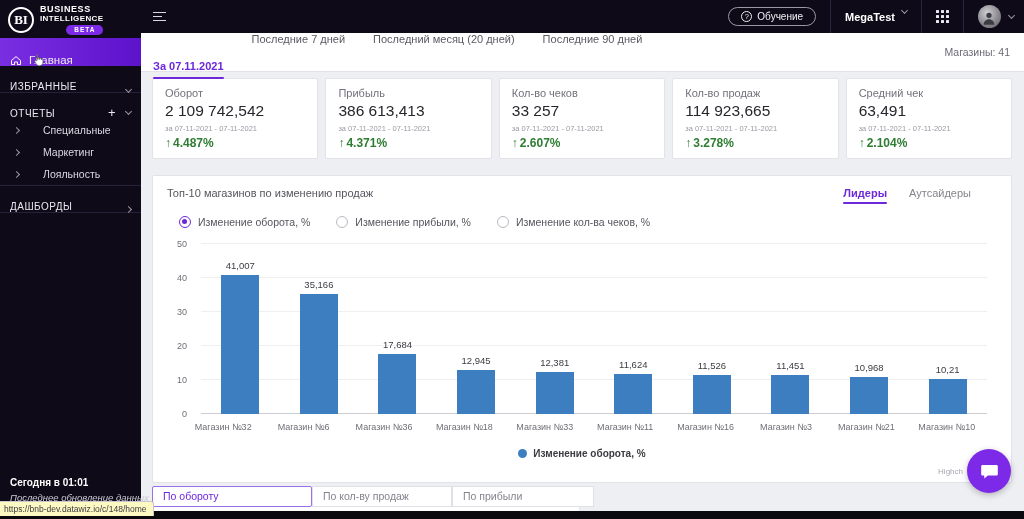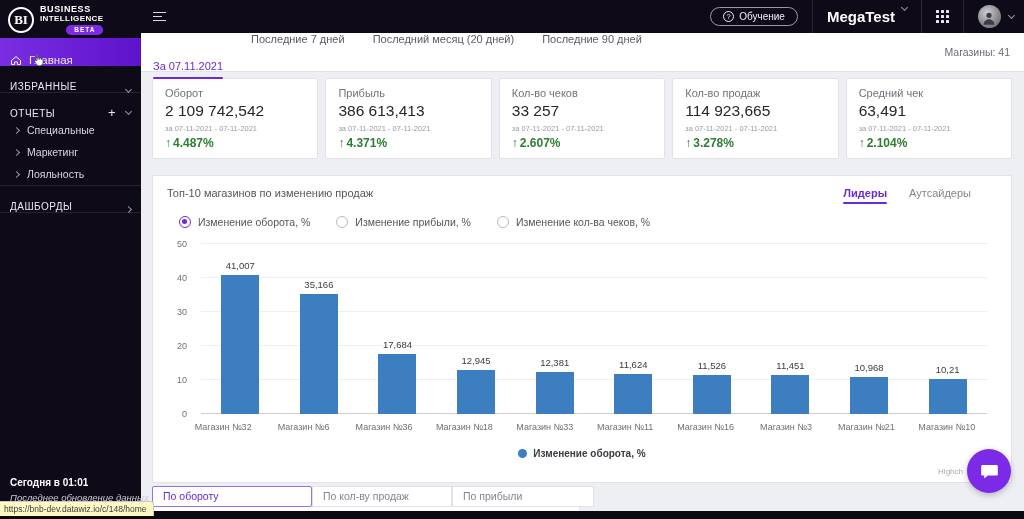--- a/index.html
+++ b/index.html
@@ -18,21 +18,21 @@
   }
   .logo-text { color:#fff; line-height:8px; }
   .logo-text .l1 { font-size:9px; letter-spacing:.6px; font-weight:bold; }
   .logo-text .l2 { font-size:8px; letter-spacing:.4px; font-weight:bold; margin-top:2px; }
   .beta-badge { display:inline-block; background:#7d2ae8; color:#fff; font-size:6.5px; font-weight:bold;
     letter-spacing:1px; border-radius:6px; padding:1px 8px; margin-top:2px; float:right; }
   .nav-item { position:relative; display:flex; align-items:flex-end; color:#e9e9ef; cursor:pointer; }
   .nav-home { height:28px; padding:0 10px; gap:7px; font-size:11.5px;
     background:linear-gradient(90deg,#7a2ee2,#5d13cb); }
   .nav-caps { height:26px; padding:0 10px; font-size:10px; letter-spacing:.5px; justify-content:space-between; }
-  .nav-sub { height:22px; padding:0 0 0 14px; font-size:10.5px; color:#d9d9e2; display:flex; align-items:center; gap:8px; cursor:pointer; }
+  .nav-sub { height:22px; padding:0 0 0 14px; font-size:10.5px; color:#d9d9e2; display:flex; align-items:center; gap:24px; cursor:pointer; }
   .nav-sep { border-top:1px solid #262038; }
   .chev { width:5px; height:5px; border-right:1.4px solid #9a97a8; border-bottom:1.4px solid #9a97a8; display:inline-block; }
   .chev.down { transform:rotate(45deg); margin-top:-3px; }
   .chev.right { transform:rotate(-45deg); }
   .reports-icons { display:flex; align-items:center; gap:10px; }
   .plus-icon { font-size:13px; color:#e9e9ef; line-height:1; }
   .cursor-hand { position:absolute; left:32px; top:15px; z-index:9; }
   .sidebar-footer { position:absolute; left:10px; bottom:16px; color:#fff; }
   .upd-time { font-size:10px; font-weight:bold; }
   .upd-label { font-size:9.5px; font-style:italic; color:#c9c7d2; text-decoration:underline; margin-top:4px; white-space:nowrap; }
@@ -42,33 +42,33 @@
   .hamburger { display:flex; flex-direction:column; gap:2.5px; cursor:pointer; }
   .hamburger span { display:block; height:1.6px; background:#d8d8e0; }
   .hamburger .h1 { width:13px; } .hamburger .h2 { width:9px; } .hamburger .h3 { width:13px; }
   .topbar-right { display:flex; align-items:center; height:100%; }
   .vsep { width:1px; height:33px; background:#2b2540; margin:0 14px; }
   .training-btn { display:flex; align-items:center; gap:5px; border:1px solid #9b99a8; border-radius:11px;
     background:transparent; color:#f0f0f5; font-size:10px; padding:3px 12px; cursor:pointer;
     font-family:"Liberation Sans",sans-serif; }
   .q-circle { width:11px; height:11px; border:1px solid #f0f0f5; border-radius:50%; font-size:7.5px;
     display:flex; align-items:center; justify-content:center; }
-  .workspace { display:flex; align-items:flex-start; gap:7px; color:#fff; font-size:15px; font-weight:bold; cursor:pointer; }
+  .workspace { display:flex; align-items:flex-start; gap:7px; color:#fff; font-size:11px; font-weight:bold; cursor:pointer; }
   .grid-icon { display:grid; grid-template-columns:repeat(3,3px); grid-gap:2px; cursor:pointer; }
   .grid-icon i { width:3px; height:3px; background:#e8e8f0; border-radius:.5px; }
   .avatar-wrap { display:flex; align-items:center; gap:8px; cursor:pointer; }
   .avatar { width:23px; height:23px; border-radius:50%; background:radial-gradient(circle at 40% 35%, #cfcfd4 0%, #8a8a90 55%, #5a5a60 100%); overflow:hidden; position:relative; }
   .avatar svg { position:absolute; left:3px; top:5px; }
   
   .tabsbar { position:absolute; left:141px; top:33px; right:0; height:39px; background:#fff;
     border-bottom:1px solid #e2e2e8; display:flex; align-items:center; justify-content:space-between;
     padding:0 14px 0 12px; z-index:2; }
   .ptabs { display:flex; gap:28px; }
   .ptab { font-size:11px; color:#5a5a63; cursor:pointer; padding:4px 0; position:relative; }
-  .ptab.active { color:#6d28d9; font-weight:normal;margin-top:27px; }
+  .ptab.active { color:#6d28d9; font-weight:bold;margin-top:27px; }
   .ptab.active::after { content:""; position:absolute; left:0; right:0; bottom:-3px; height:2px; background:#6d28d9; border-radius:1px; }
   .stores { font-size:10.5px; color:#6b6b74; }
   
   .content { position:absolute; left:141px; top:72px; right:0; bottom:0; padding:6px 12px 0 11px; }
   .kpi-row { display:flex; gap:7px; }
   .kpi-card { flex:1; height:81px; background:#fff; border:1px solid #e2e2e8; border-radius:2px; padding:8px 12px 0 12px; }
   .kpi-title { font-size:11px; color:#72727c; }
   .kpi-value { font-size:15.5px; color:#26262c; margin-top:3px; }
   .kpi-period { font-size:7.5px; color:#9a9aa4; margin-top:4px; }
   .kpi-delta { font-size:12px; font-weight:bold; color:#2e7d32; margin-top:3px; display:flex; align-items:center; gap:2px; }

